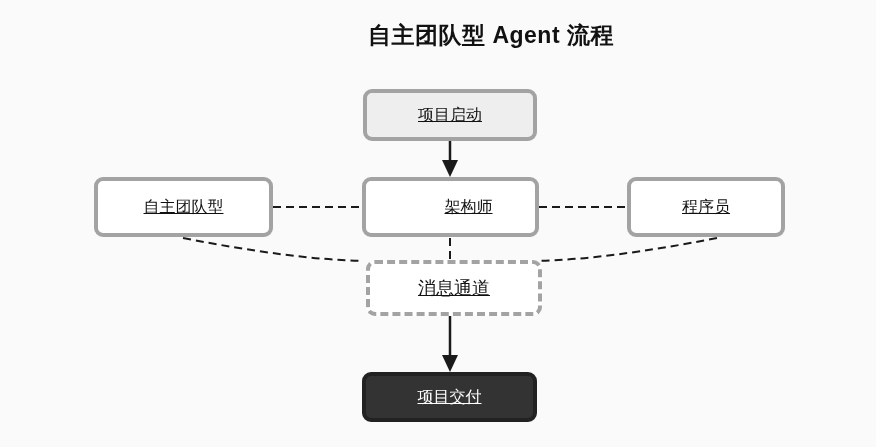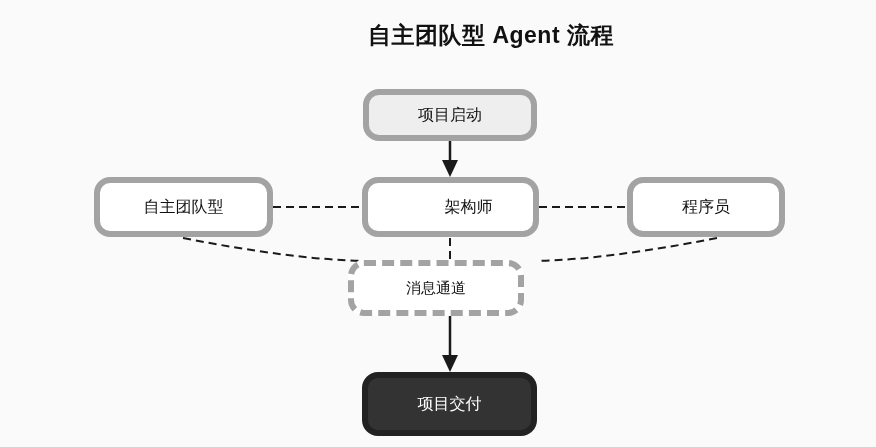--- a/index.html
+++ b/index.html
@@ -21,41 +21,42 @@
     color:#111;
     white-space:nowrap;
     letter-spacing:0.5px;
   }
   .edge-layer{
     position:absolute;left:0;top:0;width:876px;height:447px;
   }
   .node{
     position:absolute;
     box-sizing:border-box;
-    border:6px solid #a3a3a3;
-    border-radius:16px;
+    border:4px solid #a3a3a3;
+    border-radius:9px;
     display:flex;align-items:center;justify-content:center;
     font-size:16px;
     color:#111;
     background:#ffffff;
+    text-decoration:underline;
   }
   .node-start{
     left:363px;top:89px;width:174px;height:52px;
     background:#eeeeee;
   }
   .node-pm{ left:94px; top:177px;width:179px;height:60px; }
   .node-arch{ left:362px;top:177px;width:177px;height:60px;padding-left:36px; }
   .node-dev{ left:627px;top:177px;width:158px;height:60px; }
   .node-channel{
-    left:348px;top:260px;width:176px;height:56px;
+    left:366px;top:260px;width:176px;height:56px;
     border-style:dashed;
-    font-size:15px;
+    font-size:18px;
   }
   .node-deliver{
-    left:362px;top:372px;width:175px;height:64px;
+    left:362px;top:372px;width:175px;height:50px;
     background:#333333;
     border-color:#222222;
     color:#ffffff;
   }
 </style>
 </head>
 <body>
 
 <div class="canvas">
 

